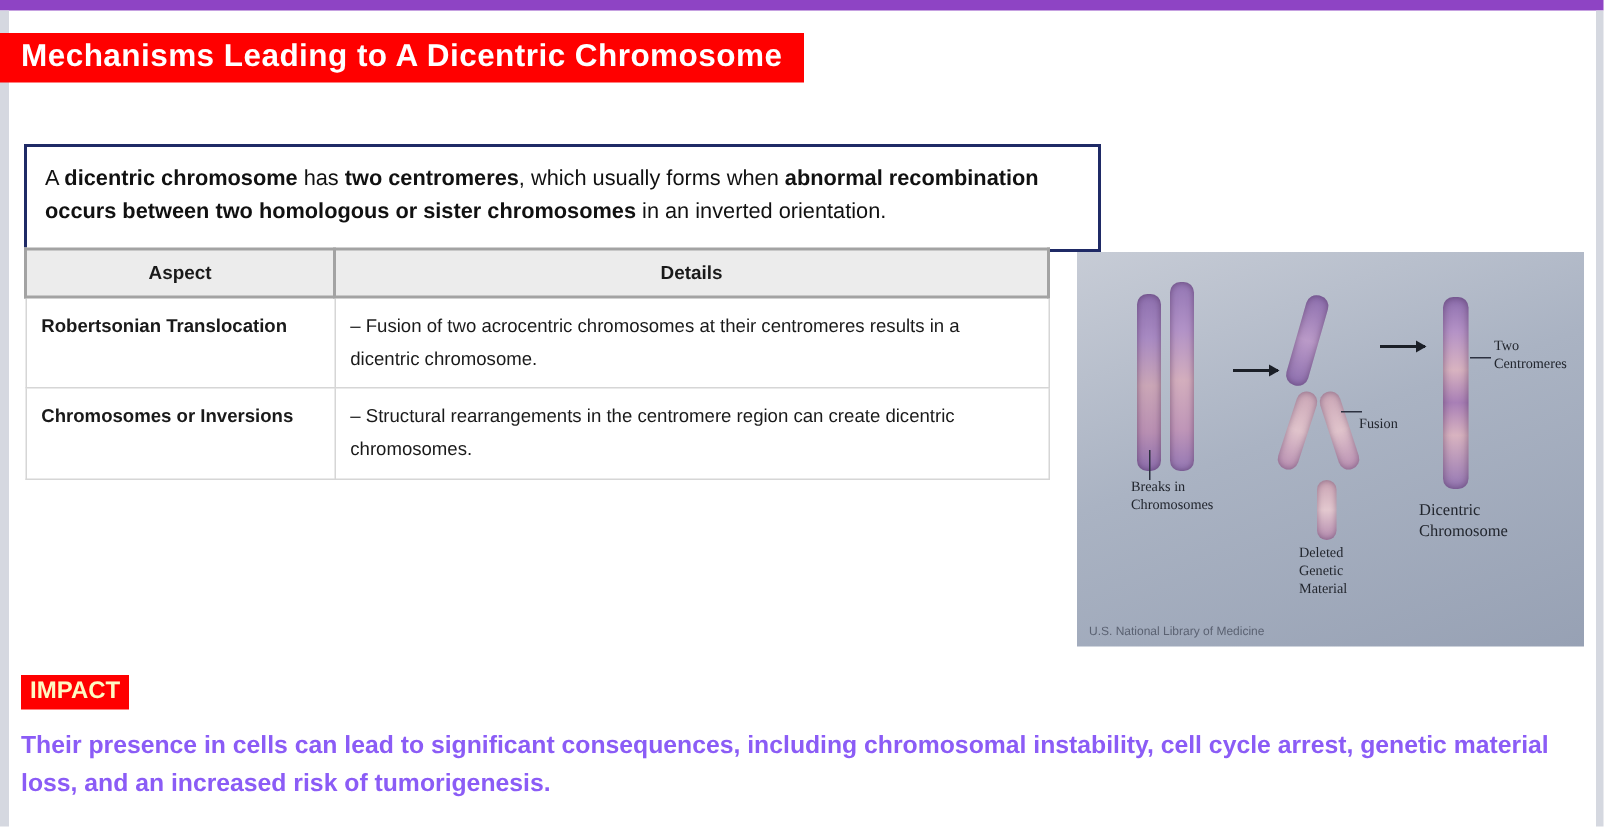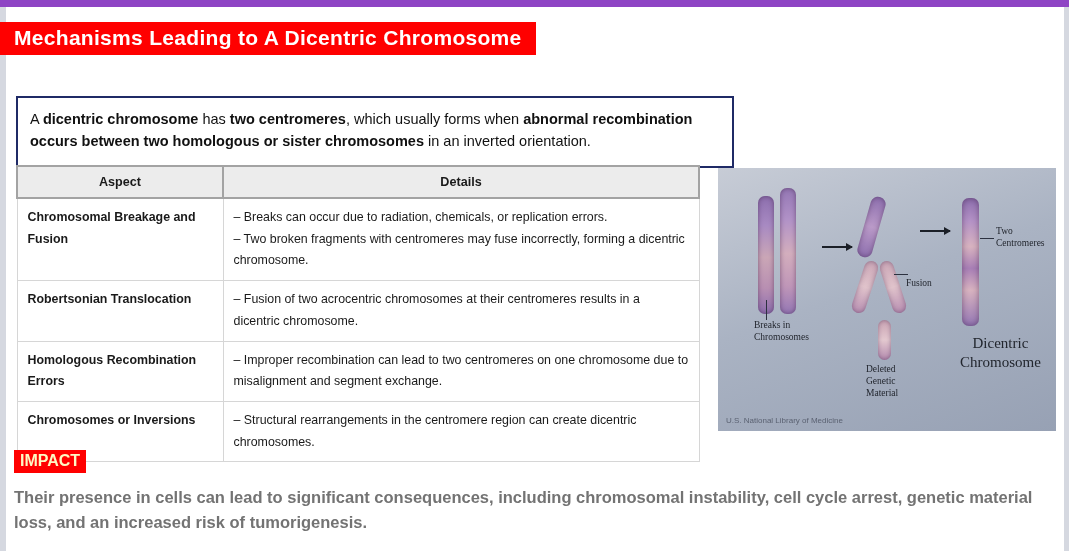--- a/index.html
+++ b/index.html
@@ -152,21 +152,21 @@
     font-weight: bold;
     padding: 2px 6px 3px 6px;
   }
   .impact-text {
     position: absolute;
     top: 485px;
     left: 14px;
     width: 1040px;
     font-size: 16.5px;
     font-weight: bold;
-    color: #737373;
+    color: #8b5cf6;
     line-height: 1.5;
   }
   .leader {
     position: absolute;
     background: #2c3140;
   }
 </style>
 </head>
 <body>
 
@@ -184,31 +184,22 @@
 
 <table class="aspect-table">
   <thead>
     <tr>
       <th>Aspect</th>
       <th>Details</th>
     </tr>
   </thead>
   <tbody>
     <tr>
-      <td class="aspect-cell">Chromosomal Breakage and Fusion</td>
-      <td style="white-space:pre-line">– Breaks can occur due to radiation, chemicals, or replication errors.
-– Two broken fragments with centromeres may fuse incorrectly, forming a dicentric chromosome.</td>
-    </tr>
-    <tr>
       <td class="aspect-cell">Robertsonian Translocation</td>
       <td style="white-space:pre-line">– Fusion of two acrocentric chromosomes at their centromeres results in a dicentric chromosome.</td>
-    </tr>
-    <tr>
-      <td class="aspect-cell">Homologous Recombination Errors</td>
-      <td style="white-space:pre-line">– Improper recombination can lead to two centromeres on one chromosome due to misalignment and segment exchange.</td>
     </tr>
     <tr>
       <td class="aspect-cell">Chromosomes or Inversions</td>
       <td style="white-space:pre-line">– Structural rearrangements in the centromere region can create dicentric chromosomes.</td>
     </tr>
   </tbody>
 </table>
 
 <div class="figure">
 
@@ -242,20 +233,20 @@
 
   <div class="arrow" style="left:104px; top:78px; width:30px;"></div>
   <div class="arrow" style="left:202px; top:62px; width:30px;"></div>
 
   <div class="chrom" style="left:244px; top:30px; width:17px; height:128px;
               background: linear-gradient(180deg,#8d6fae 0%,#b492c6 18%,#d8b3c0 38%,#a87fb6 55%,#d8b3c0 72%,#9477b4 100%);
               box-shadow: inset 0 0 6px rgba(60,30,70,.55);"></div>
   <div class="lbl" style="left:278px; top:58px; white-space:pre-line;">Two
 Centromeres</div>
   <div class="leader" style="left:262px; top:70px; width:14px; height:1px;"></div>
-  <div class="lbl" style="left:242px; top:166px; font-size:15px; white-space:pre-line;text-align:center;">Dicentric
+  <div class="lbl" style="left:228px; top:166px; font-size:11px; white-space:pre-line;">Dicentric
 Chromosome</div>
 
   <div class="fig-caption">U.S. National Library of Medicine</div>
 </div>
 
 <div class="impact-label">IMPACT</div>
 <div class="impact-text">Their presence in cells can lead to significant consequences, including chromosomal instability, cell cycle arrest, genetic material loss, and an increased risk of tumorigenesis.</div>
 
 </body></html>

